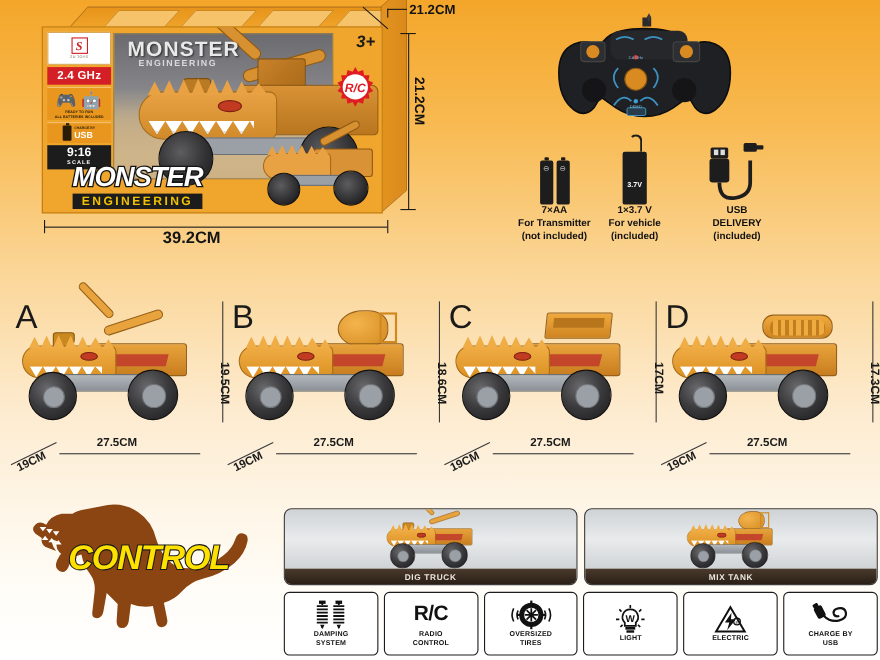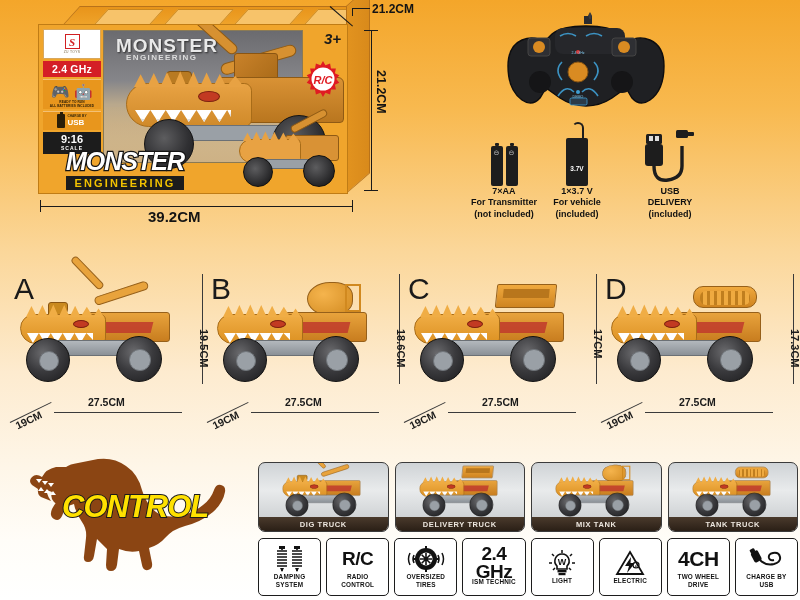--- a/index.html
+++ b/index.html
@@ -550,71 +550,39 @@
           <div class="spk"></div>
           <div class="eye"></div>
         <div class="chassis"></div>
           <div class="tyre ta"></div>
           <div class="tyre tb"></div>
       </div>
     </div>
     <div class="lbl">DIG TRUCK</div>
   </div>
 
-  <div class="tp">
-    <div class="art">
-      <div class="mini vt at-tip">
-        <div class="bed"></div>
-        <div class="body"></div>
-          <div class="stripe"></div>
-        <div class="jaw"></div>
-          <div class="spk"></div>
-          <div class="eye"></div>
-        <div class="chassis"></div>
-          <div class="tyre ta"></div>
-          <div class="tyre tb"></div>
-      </div>
-    </div>
-    <div class="lbl">DELIVERY TRUCK</div>
-  </div>
 
   <div class="tp">
     <div class="art">
       <div class="mini vt at-mix">
         <div class="drum"></div>
           <div class="fr"></div>
         <div class="body"></div>
           <div class="stripe"></div>
         <div class="jaw"></div>
           <div class="spk"></div>
           <div class="eye"></div>
         <div class="chassis"></div>
           <div class="tyre ta"></div>
           <div class="tyre tb"></div>
       </div>
     </div>
     <div class="lbl">MIX TANK</div>
   </div>
 
-  <div class="tp">
-    <div class="art">
-      <div class="mini vt at-tnk">
-        <div class="tank"></div>
-        <div class="body"></div>
-          <div class="stripe"></div>
-        <div class="jaw"></div>
-          <div class="spk"></div>
-          <div class="eye"></div>
-        <div class="chassis"></div>
-          <div class="tyre ta"></div>
-          <div class="tyre tb"></div>
-      </div>
-    </div>
-    <div class="lbl">TANK TRUCK</div>
-  </div>
 </div>
 
 <div id="features">
 
   <div class="fx">
     <div class="glyph">
       <svg viewBox="0 0 34 28" width="34" height="28">
         <g stroke="#111" stroke-width="1.6" fill="none">
           <path d="M9 2 v3 M9 24 v2"></path>
           <path d="M4 6 h10 M4 9 h10 M4 12 h10 M4 15 h10 M4 18 h10 M4 21 h10"></path>
@@ -655,27 +623,20 @@
           <rect x="19" y="1" width="2" height="3"></rect>
             <rect x="19" y="24" width="2" height="3"></rect>
           <rect x="7" y="13" width="3" height="2"></rect>
             <rect x="30" y="13" width="3" height="2"></rect>
         </g>
       </svg>
     </div>
     <div class="cap">OVERSIZED<br>TIRES</div>
   </div>
 
-  <div class="fx">
-    <div class="glyph" style="height:30px;flex-direction:column;">
-      <div class="big">2.4</div>
-      <div class="big">GHz</div>
-    </div>
-    <div class="cap">ISM TECHNIC</div>
-  </div>
 
   <div class="fx">
     <div class="glyph">
       <svg viewBox="0 0 30 28" width="30" height="28">
         <g stroke="#111" stroke-width="1.5">
           <path d="M15 1 v3 M5 5 l2 2 M25 5 l-2 2 M2 14 h3 M25 14 h3 M6 21 l2 -2 M24 21 l-2 -2"></path>
         </g>
         <path d="M15 5 a7 7 0 0 1 5 12 v3 h-10 v-3 a7 7 0 0 1 5 -12z" fill="none" stroke="#111" stroke-width="1.6"></path>
         <text x="15" y="16" font-size="9" font-weight="bold" fill="#111" text-anchor="middle" font-family="Liberation Sans, sans-serif">W</text>
         <rect x="10.5" y="21" width="9" height="2.4" fill="#111"></rect>
@@ -690,26 +651,20 @@
       <svg viewBox="0 0 30 26" width="30" height="26">
         <path d="M15 2 L28 24 H2 Z" fill="none" stroke="#111" stroke-width="1.8"></path>
         <path d="M16 7 L10 16 h4 l-2 7 l8 -10 h-4.5 z" fill="#111"></path>
         <circle cx="21" cy="15" r="3" fill="none" stroke="#111" stroke-width="1.2"></circle>
         <text x="21" y="17.5" font-size="4" fill="#111" text-anchor="middle" font-family="Liberation Sans, sans-serif">E</text>
       </svg>
     </div>
     <div class="cap">ELECTRIC</div>
   </div>
 
-  <div class="fx">
-    <div class="glyph">
-      <span class="big" style="font-size:21px">4CH</span>
-    </div>
-    <div class="cap">TWO WHEEL<br>DRIVE</div>
-  </div>
 
   <div class="fx">
     <div class="glyph">
       <svg viewBox="0 0 34 26" width="34" height="26">
         <rect x="3" y="5" width="8" height="11" rx="2" fill="#111" transform="rotate(-28 7 10)"></rect>
         <rect x="1" y="3" width="5" height="4" rx="1" fill="#111" transform="rotate(-28 3 5)"></rect>
         <path d="M11 14 q6 6 14 4 q7 -2 6 -7 q-1 -5 -7 -4 q-5 1 -4 5 q1 3 5 2" fill="none" stroke="#111" stroke-width="2"></path>
       </svg>
     </div>
     <div class="cap">CHARGE BY<br>USB</div>

